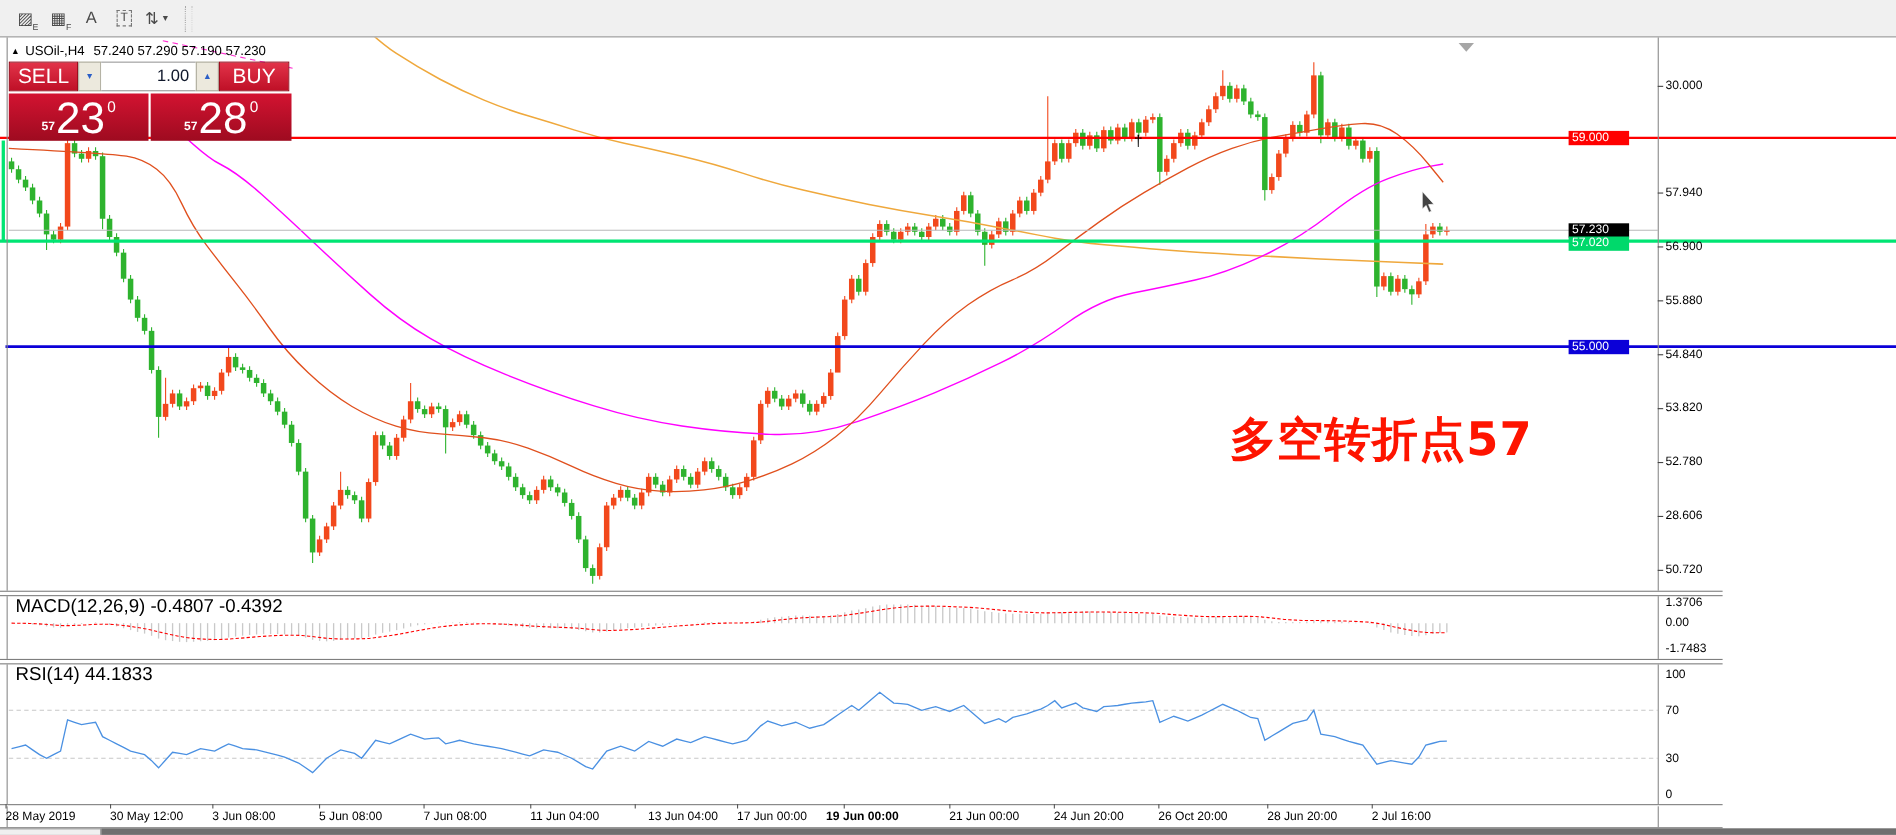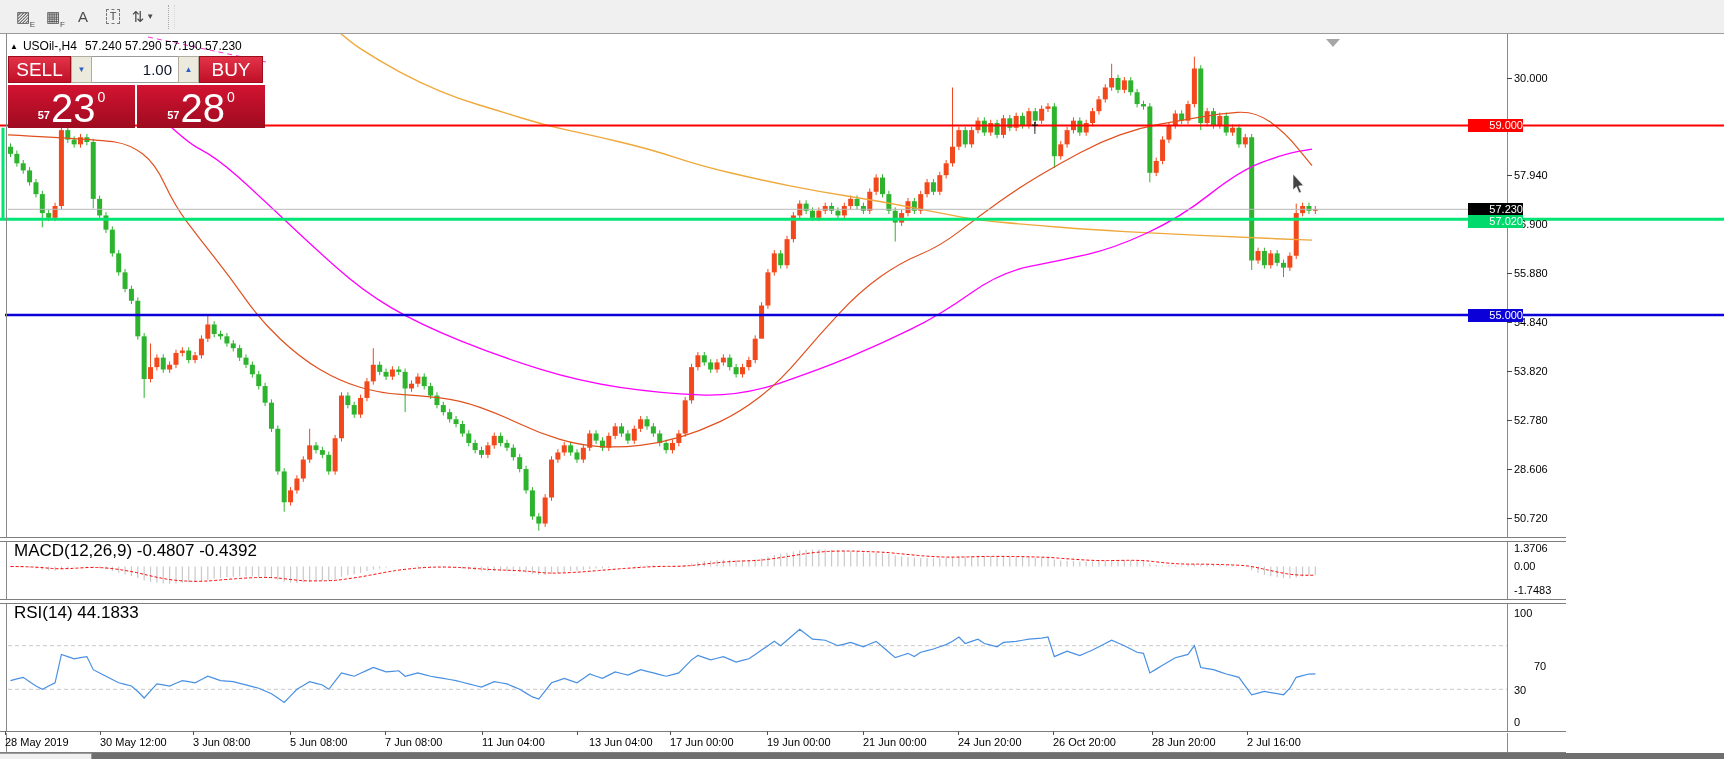--- a/index.html
+++ b/index.html
@@ -21,22 +21,22 @@
   .tf-btn.active{background:#f8ece2;border:1px solid #a89a8a;}
   
   .win-border-left{position:absolute;left:6px;top:33px;width:1px;height:720px;background:#8a8a8a;z-index:2;}
   .v-divider{position:absolute;left:1507px;top:33px;width:1px;height:720px;background:#8a8a8a;z-index:2;}
   .h-div{position:absolute;left:0;width:1566px;height:3px;background:#fff;border-top:1px solid #7e7e7e;
     border-bottom:1px solid #7e7e7e;z-index:2;}
   .h-div.one{border-bottom:none;height:1px;}
   
   .ytick{position:absolute;left:1514px;width:52px;font-size:11px;color:#000;z-index:2;}
   .ytickdash{position:absolute;left:1507px;width:5px;height:1px;background:#444;z-index:2;}
-  .badge{position:absolute;left:1468px;width:52px;height:13px;line-height:13px;font-size:11px;color:#fff;
-    padding-left:3px;z-index:3;text-align:right;}
+  .badge{position:absolute;left:1426px;width:52px;height:13px;line-height:13px;font-size:11px;color:#fff;
+    padding-left:3px;z-index:3;}
   .xlabel{position:absolute;top:736px;font-size:11px;color:#000;white-space:nowrap;z-index:2;}
   .xtick{position:absolute;top:731px;width:1px;height:4px;background:#555;z-index:2;}
   .ind-label{position:absolute;font-size:17px;color:#000;z-index:2;white-space:pre;}
   .symbol-header{position:absolute;left:10px;top:39px;font-size:12px;color:#000;z-index:5;display:flex;align-items:center;}
   .symbol-header .tri{font-size:8px;margin-right:5px;color:#000;}
   .symbol-header .ohlc{margin-left:8px;}
   
   .trade-panel{position:absolute;left:8px;top:56px;width:257px;z-index:5;}
   .trade-row{display:flex;align-items:stretch;height:27px;}
   .btn-red{background:linear-gradient(180deg,#e23349,#bf1027);color:#fff;font-size:19px;display:flex;
@@ -765,20 +765,21 @@
         <span class="q-small">57</span>
         <span class="q-big">28</span>
         <span class="q-sup">0</span>
       </div>
     </div>
   </div>
 
   <div class="ind-label" style="left:14px;top:541px;">MACD(12,26,9) -0.4807 -0.4392</div>
   <div class="ind-label" style="left:14px;top:603px;">RSI(14) 44.1833</div>
 
+  <div class="annotation">多空转折点57</div>
 
   <div class="dagger">†</div>
   <div class="shift-marker"></div>
 
   <div id="y-axis">
       <div class="ytick" style="top: 72px;">30.000</div>
       <div class="ytickdash" style="top: 78px;"></div>
       <div class="ytick" style="top: 169px;">57.940</div>
       <div class="ytickdash" style="top: 175px;"></div>
       <div class="ytick" style="top: 218px;">56.900</div>
@@ -792,21 +793,21 @@
       <div class="ytick" style="top: 414px;">52.780</div>
       <div class="ytickdash" style="top: 420px;"></div>
       <div class="ytick" style="top: 463px;">28.606</div>
       <div class="ytickdash" style="top: 469px;"></div>
       <div class="ytick" style="top: 512px;">50.720</div>
       <div class="ytickdash" style="top: 518px;"></div>
       <div class="ytick" style="top: 542px;">1.3706</div>
       <div class="ytick" style="top: 560px;">0.00</div>
       <div class="ytick" style="top: 584px;">-1.7483</div>
       <div class="ytick" style="top: 607px;">100</div>
-      <div class="ytick" style="top: 660px; text-align: center;">70</div>
+      <div class="ytick" style="top: 640px;">70</div>
       <div class="ytick" style="top: 684px;">30</div>
       <div class="ytick" style="top: 716px;">0</div>
       <div class="badge" style="top: 118.5px; background: rgb(255, 0, 0);">59.000</div>
       <div class="badge" style="top: 202.5px; background: rgb(0, 0, 0);">57.230</div>
       <div class="badge" style="top: 214.5px; background: rgb(0, 217, 107);">57.020</div>
       <div class="badge" style="top: 308.5px; background: rgb(11, 0, 216);">55.000</div>
     </div>
   <div id="x-axis">
       <div class="xlabel" style="left: 5px;">28 May 2019</div>
       <div class="xtick" style="left: 5px;"></div>
@@ -817,21 +818,21 @@
       <div class="xlabel" style="left: 290px;">5 Jun 08:00</div>
       <div class="xtick" style="left: 290px;"></div>
       <div class="xlabel" style="left: 385px;">7 Jun 08:00</div>
       <div class="xtick" style="left: 385px;"></div>
       <div class="xlabel" style="left: 482px;">11 Jun 04:00</div>
       <div class="xtick" style="left: 482px;"></div>
       <div class="xlabel" style="left: 589px;">13 Jun 04:00</div>
       <div class="xtick" style="left: 577px;"></div>
       <div class="xlabel" style="left: 670px;">17 Jun 00:00</div>
       <div class="xtick" style="left: 670px;"></div>
-      <div class="xlabel" style="left: 767px;">19 Jun 00:00</div>
+      <div class="xlabel" style="left: 751px; font-weight: bold;">19 Jun 00:00</div>
       <div class="xtick" style="left: 767px;"></div>
       <div class="xlabel" style="left: 863px;">21 Jun 00:00</div>
       <div class="xtick" style="left: 863px;"></div>
       <div class="xlabel" style="left: 958px;">24 Jun 20:00</div>
       <div class="xtick" style="left: 958px;"></div>
       <div class="xlabel" style="left: 1053px;">26 Oct 20:00</div>
       <div class="xtick" style="left: 1053px;"></div>
       <div class="xlabel" style="left: 1152px;">28 Jun 20:00</div>
       <div class="xtick" style="left: 1152px;"></div>
       <div class="xlabel" style="left: 1247px;">2 Jul 16:00</div>

